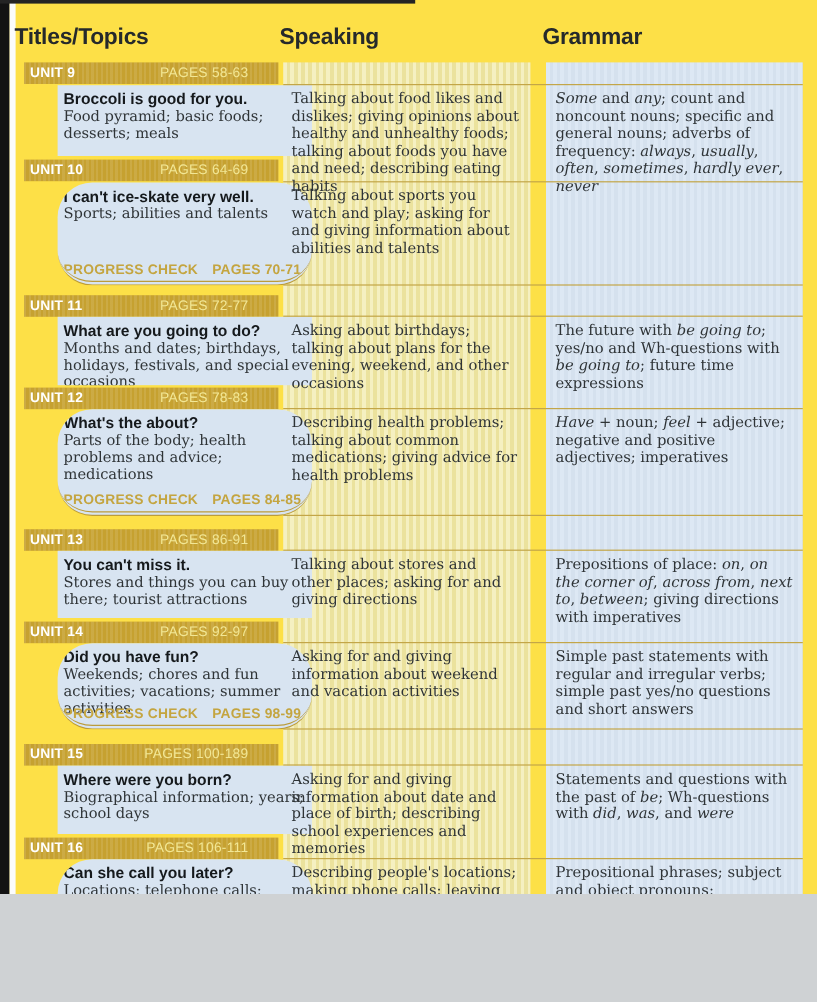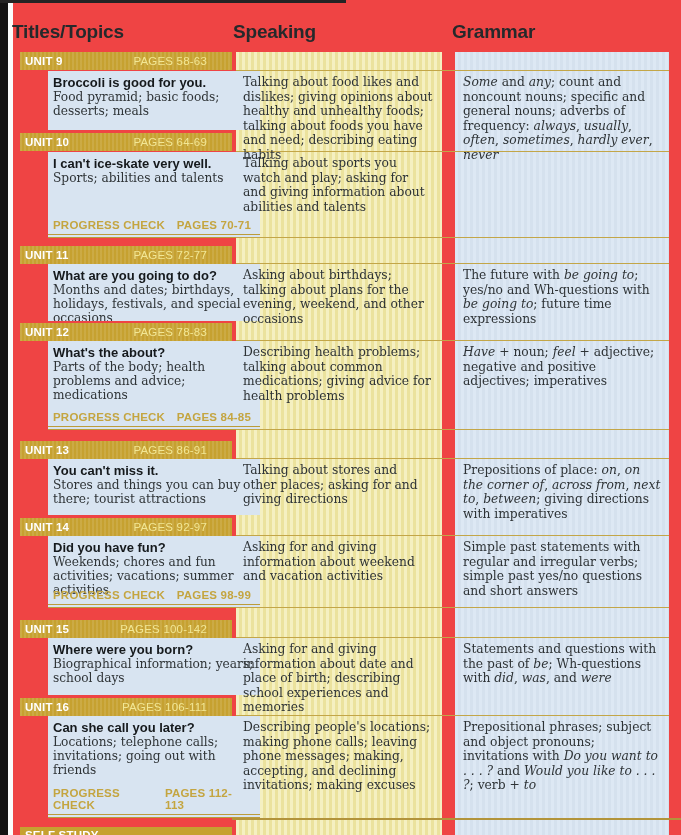--- a/index.html
+++ b/index.html
@@ -1,20 +1,20 @@
 <!DOCTYPE html>
 <html><head>
 <meta charset="utf-8">
 <style>
   html,body{margin:0;padding:0;}
   body{background:#cfd2d4;}
   .page{
     position:relative;
-    width:681px;height:835px;
-    background:#ef4444;
+    width:681px;height:745px;
+    background:#fde047;
     overflow:hidden;
     font-family:"Liberation Sans",sans-serif;
   }
   .scan-edge-left{position:absolute;left:0;top:0;width:8px;height:835px;background:#131313;}
   .scan-edge-white{position:absolute;left:8px;top:0;width:5px;height:835px;background:#fbfcfc;}
   .scan-edge-top{position:absolute;left:0;top:0;width:346px;height:3px;background:#242424;}
 
   .colhead{
     position:absolute;top:21px;
     font-size:19px;font-weight:bold;color:#25292b;
@@ -50,21 +50,21 @@
   .bar-unit{font-size:11.5px;font-weight:bold;color:#ffffff;letter-spacing:0.2px;}
   .bar-pages{font-size:11.5px;font-weight:normal;color:#f2e795;letter-spacing:0.2px;}
 
   
   .panel{
     position:absolute;left:20px;width:212px;
     background:#d8e4f1;
     padding:4px 5px 0 5px;box-sizing:border-box;
     overflow:hidden;z-index:2;margin-left:28px;
   }
-  .panel.has-progress{border-bottom:4px double #bb9c3b;}
+  .panel.has-progress{border-bottom:4px double #bb9c3b;border-radius:29px;}
   .u-title{
     font-size:13px;font-weight:bold;color:#15191c;
     line-height:15px;margin-bottom:1px;
     font-family:"Liberation Sans",sans-serif;
   }
   .u-topics{
     font-size:12.2px;color:#2f3437;line-height:13.8px;
     font-family:"DejaVu Serif","Liberation Serif",serif;
   }
   .progress{
@@ -193,21 +193,21 @@
     <div class="progress">
       <span>PROGRESS CHECK</span>
       <span>PAGES 98-99</span>
     </div>
   </div>
   <div class="cell speak" style="top:540px">Asking for and giving information about weekend and vacation activities</div>
   <div class="cell gram" style="top:540px">Simple past statements with regular and irregular verbs; simple past yes/no questions and short answers</div>
 
   <div class="bar" style="top:620px">
     <span class="bar-unit">UNIT 15</span>
-    <span class="bar-pages">PAGES 100-142</span>
+    <span class="bar-pages">PAGES 100-189</span>
   </div>
   <div class="panel" style="top:638px;height:57px">
     <div class="u-title">Where were you born?</div>
     <div class="u-topics">Biographical information; years; school days</div>
   </div>
   <div class="cell speak" style="top:642px">Asking for and giving information about date and place of birth; describing school experiences and memories</div>
   <div class="cell gram" style="top:642px">Statements and questions with the past of <i>be</i>; Wh-questions with <i>did</i>, <i>was</i>, and <i>were</i></div>
 
   <div class="bar" style="top:698px">
     <span class="bar-unit">UNIT 16</span>

